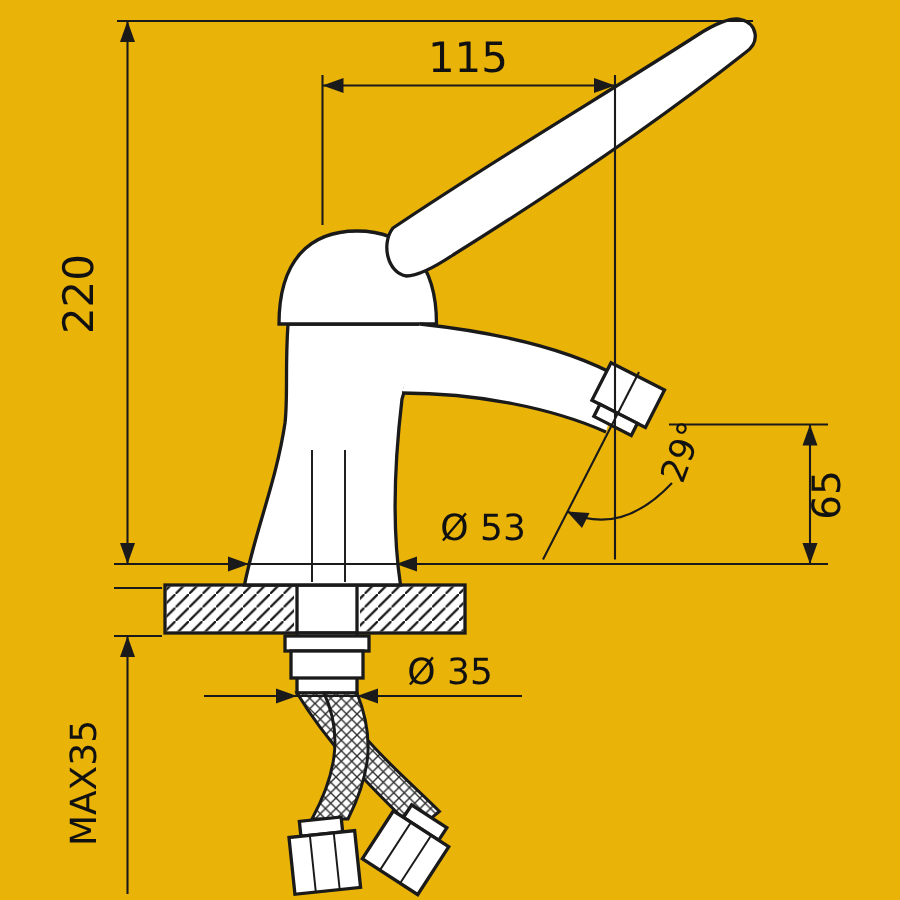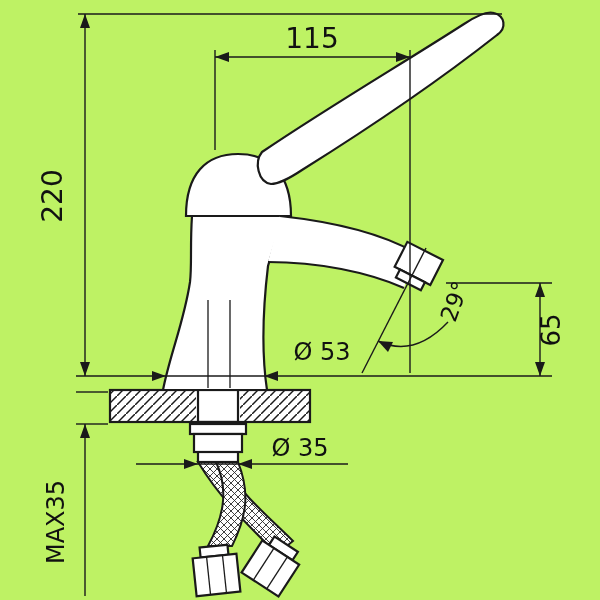--- a/index.html
+++ b/index.html
@@ -1,16 +1,16 @@
 <!DOCTYPE html>
 <html><head>
 <meta charset="utf-8">
 <style>
   html,body{margin:0;padding:0;background:#fff;}
-  .canvas{position:relative;width:600px;height:600px;background:#bef264;overflow:hidden;}
+  .canvas{position:relative;width:600px;height:600px;background:#eab308;overflow:hidden;}
   svg text{font-family:"DejaVu Sans","Liberation Sans",sans-serif;fill:#111;}
   .dim{stroke:#1a1a1a;stroke-width:1.4;fill:none;}
   .obj{stroke:#1a1a1a;stroke-width:2.2;fill:none;}
   .objw{stroke:#1a1a1a;stroke-width:2.2;fill:#ffffff;}
   .thin{stroke:#1a1a1a;stroke-width:1.3;fill:none;}
   .arr{fill:#1a1a1a;stroke:none;}
 </style>
 </head>
 <body>
 

